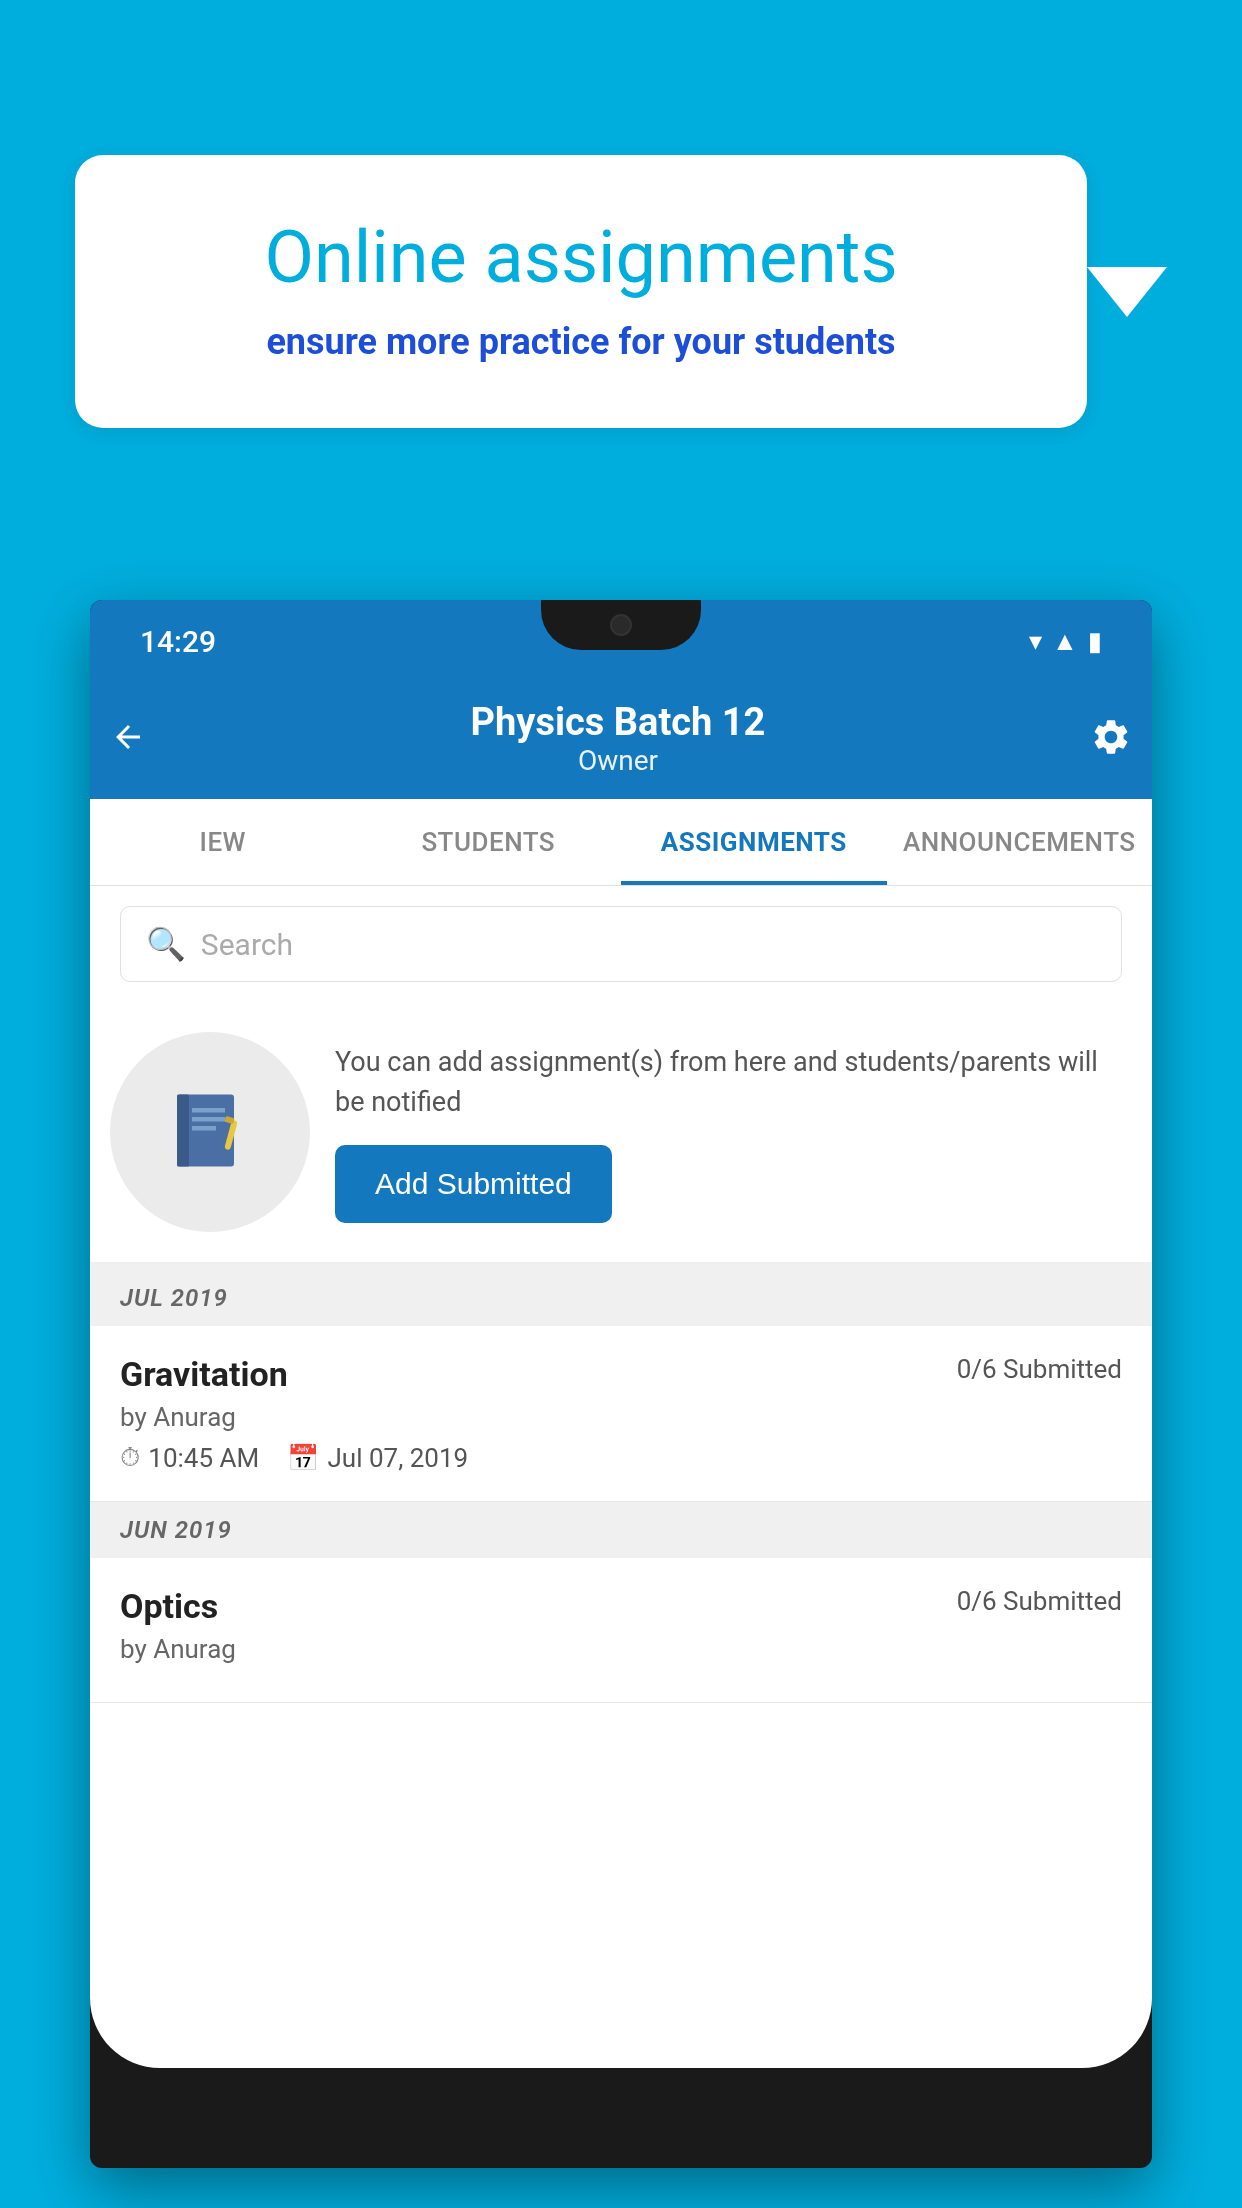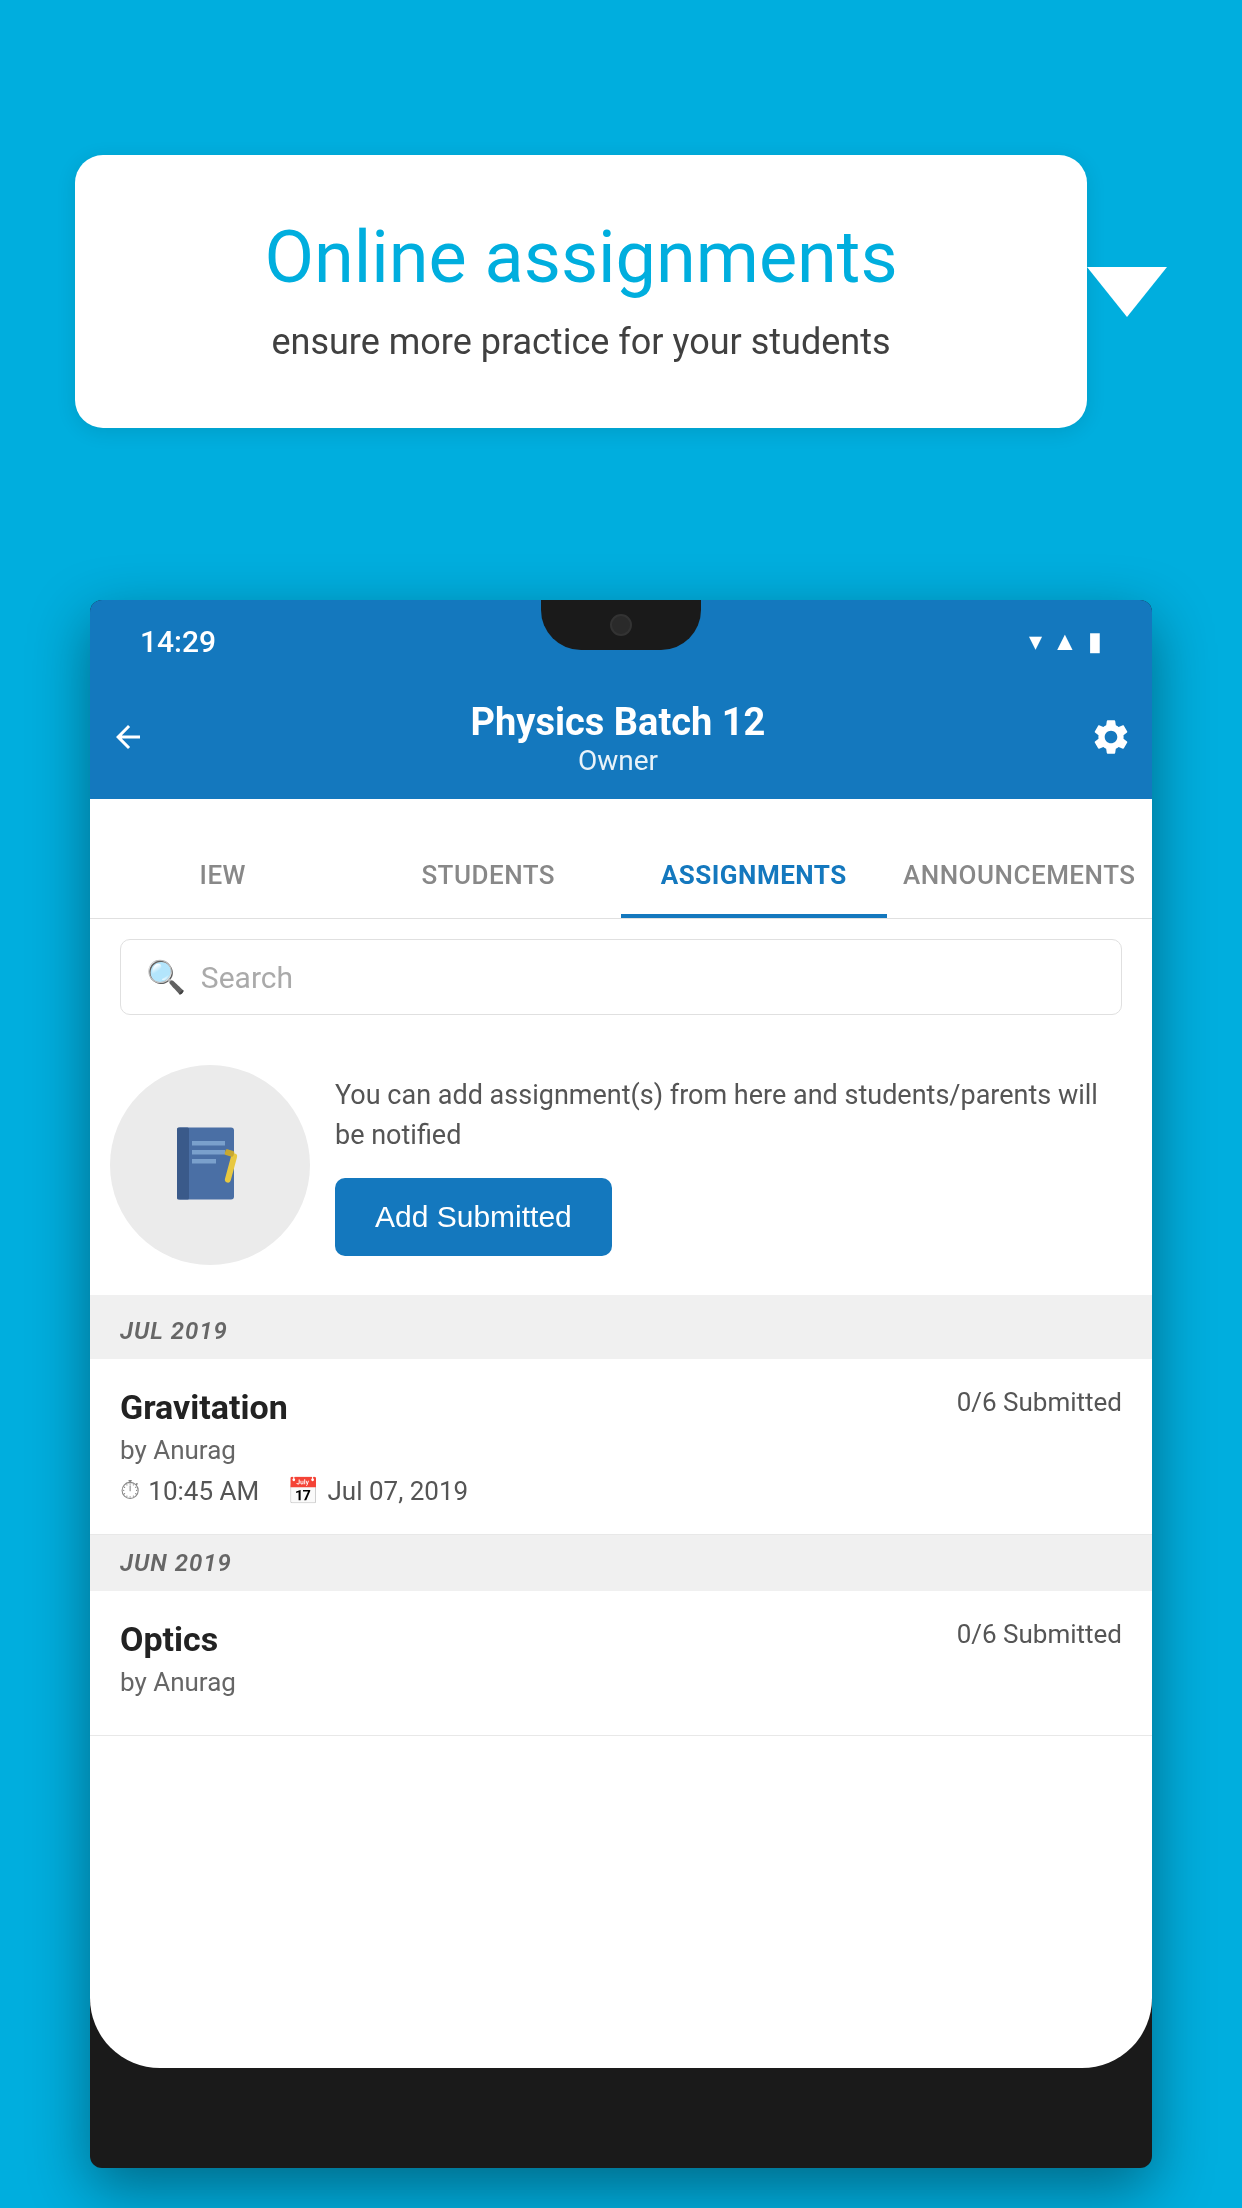--- a/index.html
+++ b/index.html
@@ -31,23 +31,23 @@
       box-shadow: 0 4px 20px rgba(0,0,0,0.1);
     }
     .speech-bubble-title {
       color: #00AEDE;
       font-size: 72px;
       font-weight: 400;
       margin-bottom: 20px;
       line-height: 1.2;
     }
     .speech-bubble-subtitle {
-      color: #404040;
+      color: #1d4ed8;
       font-size: 36px;
-      font-weight: 400;
+      font-weight: 700;
     }
     .speech-bubble-arrow {
       width: 0;
       height: 0;
       border-left: 40px solid transparent;
       border-right: 40px solid transparent;
       border-top: 50px solid white;
       margin-top: 0;
     }
 
@@ -152,21 +152,20 @@
       padding: 28px 2px;
       font-size: 26px;
       color: #888;
       font-weight: 500;
       letter-spacing: 0.5px;
       cursor: pointer;
       position: relative;
       white-space: nowrap;
       overflow: hidden;
       text-overflow: ellipsis;
-      margin-top: 33px;
     }
     .tab-item.active {
       color: #1478BE;
       font-weight: 700;
     }
     .tab-item.active::after {
       content: '';
       position: absolute;
       bottom: 0;
       left: 0;

